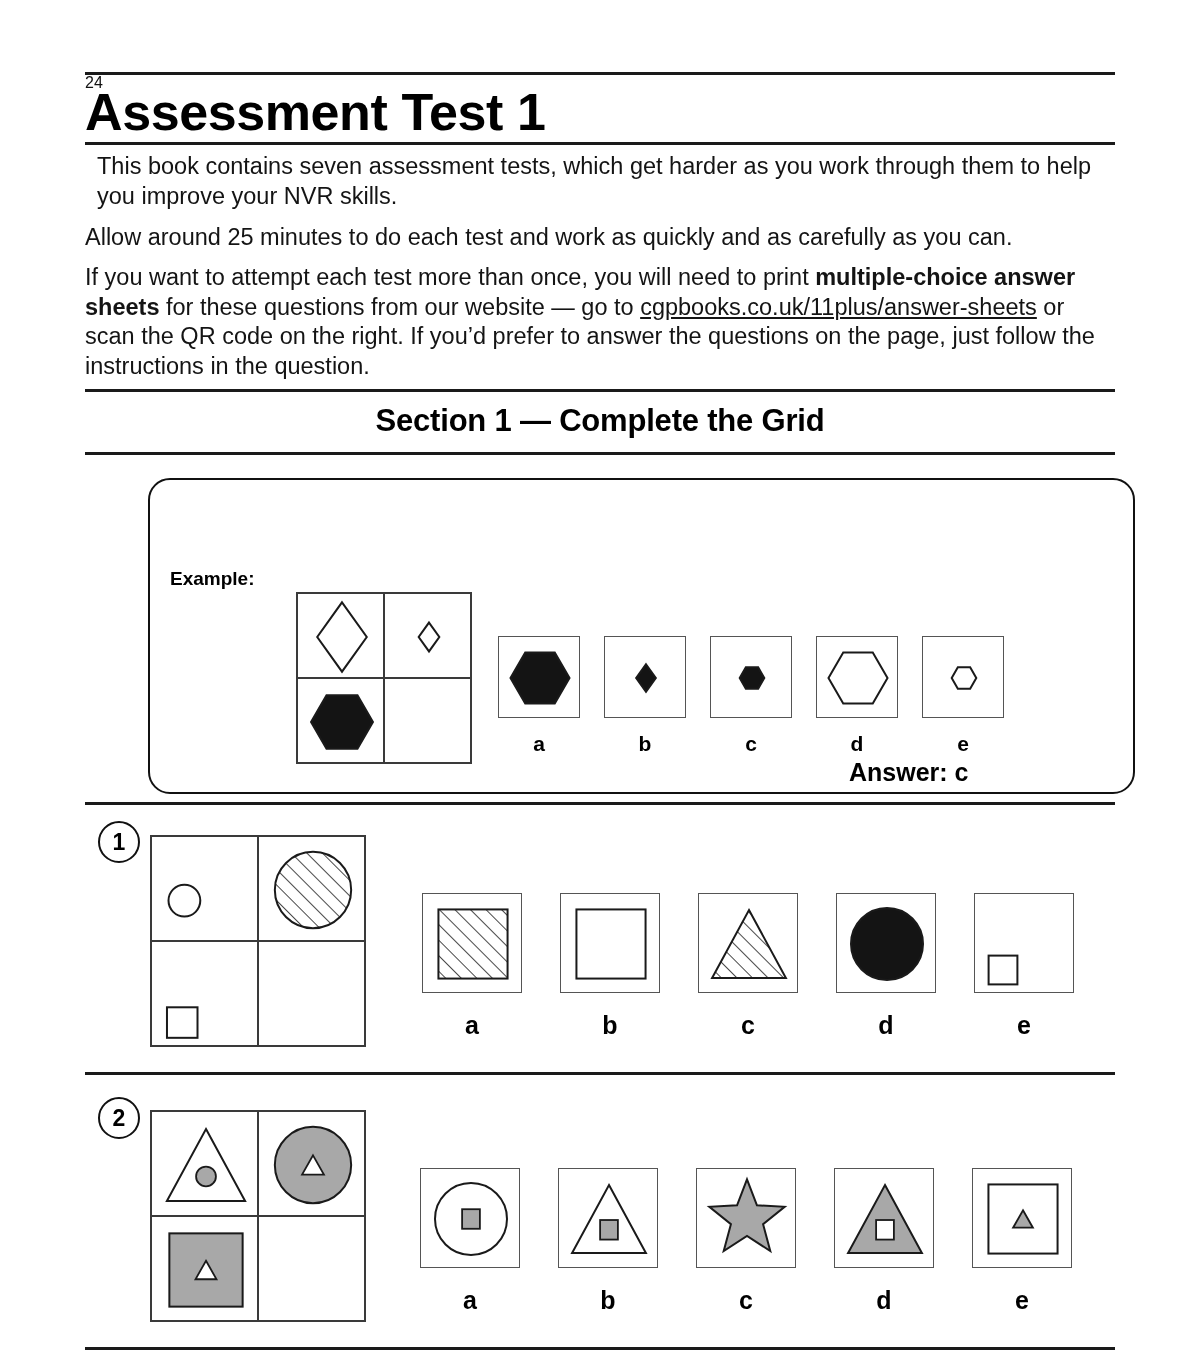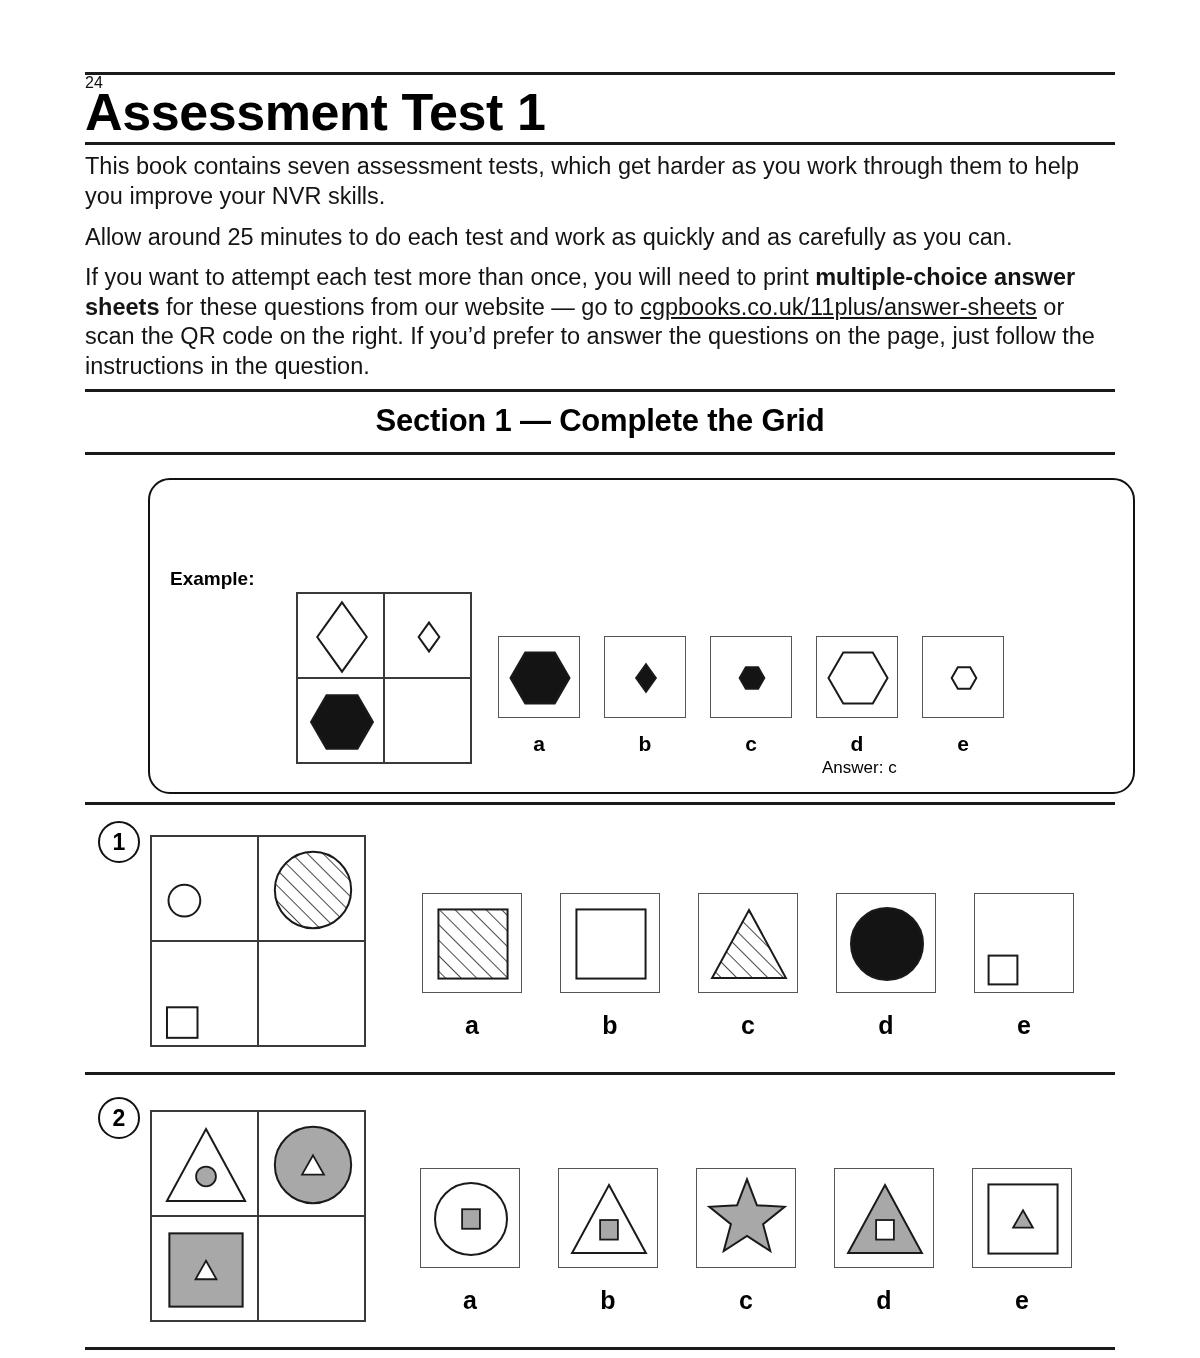--- a/index.html
+++ b/index.html
@@ -51,22 +51,22 @@
   }
   .instr-text {
     position:absolute; left:172px; top:497px; width:950px;
     font-size:23px; line-height:31px; color:#141414;
   }
   .example-label {
     position:absolute; left:170px; top:568px;
     font-size:19px; font-weight:bold;
   }
   .answer-label {
-    position:absolute; left:822px; top:758px;
-    font-size:17px; font-weight:normal;
+    position:absolute; left:849px; top:758px;
+    font-size:25px; font-weight:bold;
   }
 
   
   .grid2 { position:absolute; display:grid; grid-template-columns:1fr 1fr; grid-template-rows:1fr 1fr;
            border:1.5px solid #3a3a3a; background:#fff; }
   .grid2 > .cell { position:relative; border:0.75px solid #3a3a3a; overflow:hidden; }
 
   .optbox { position:absolute; border:1.5px solid #555; background:#fff; overflow:hidden; }
   .optlabel { position:absolute; text-align:center; font-size:25px; font-weight:bold; }
 
@@ -82,21 +82,21 @@
 <body>
 
 <div class="page">
 
   <div class="page-number">24</div>
 
   <div class="rule" style="top:72px;"></div>
   <div class="title">Assessment Test 1</div>
   <div class="rule" style="top:142px;"></div>
 
-  <div class="para" style="top:152px;">This book contains seven assessment tests, which get harder as you work through them to help you improve your NVR skills.</div>
+  <div class="para" style="top:152px;margin-left:12px;">This book contains seven assessment tests, which get harder as you work through them to help you improve your NVR skills.</div>
   <div class="para" style="top:223px;">Allow around 25 minutes to do each test and work as quickly and as carefully as you can.</div>
   <div class="para" style="top:263px;"><span>If you want to attempt each test more than once, you will need to print </span><b>multiple-choice answer sheets</b><span> for these questions from our website — go to </span><span class="link">cgpbooks.co.uk/11plus/answer-sheets</span><span> or scan the QR code on the right.  If you’d prefer to answer the questions on the page, just follow the instructions in the question.</span></div>
 
   <div class="rule" style="top:389px;"></div>
   <div class="section-title">Section 1 — Complete the Grid</div>
   <div class="rule" style="top:452px;"></div>
 
   <div class="instr-box"></div>
   <div class="instr-text">
   </div>

